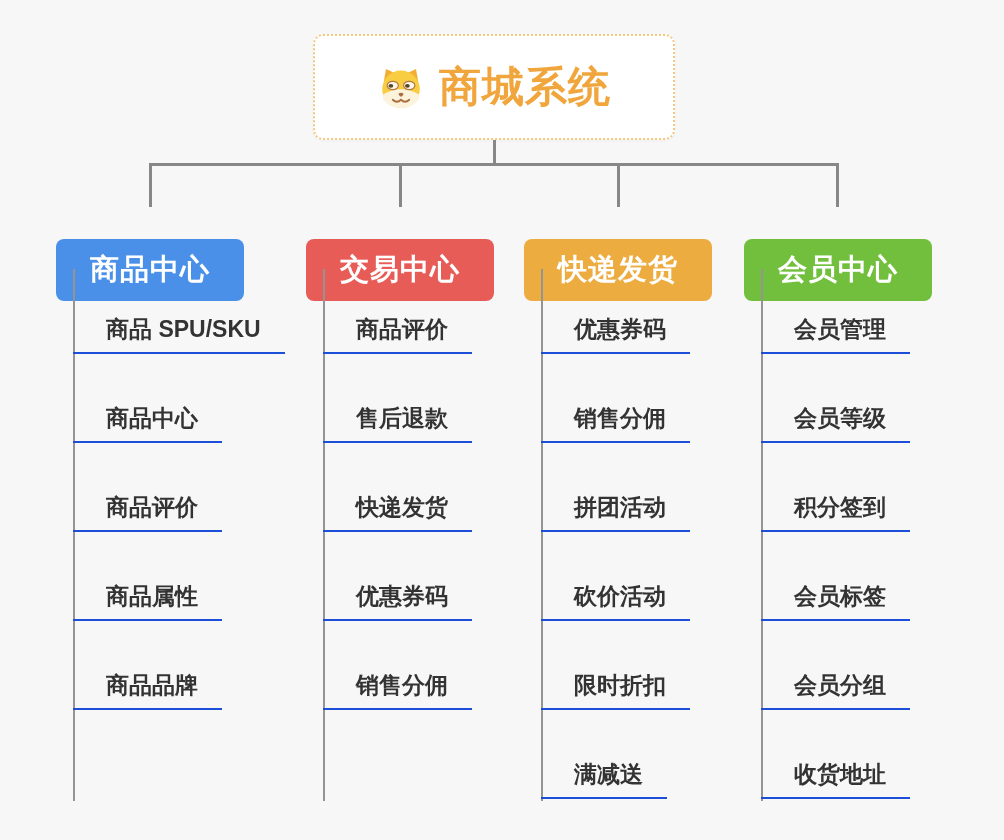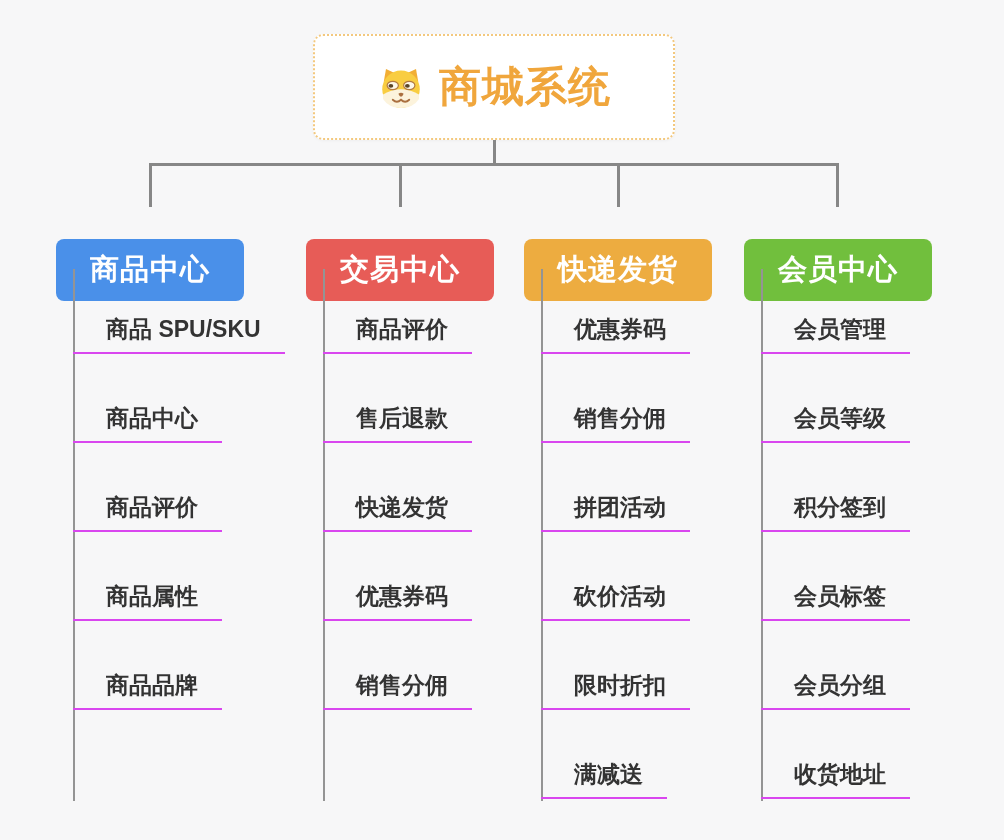--- a/index.html
+++ b/index.html
@@ -52,21 +52,21 @@
   .items{
     position:absolute;left:17px;top:58px;
   }
   .item{
     height:89px;
     display:flex;align-items:flex-end;
   }
   .item-text{
     display:inline-block;
     padding:0 24px 7px 33px;
-    border-bottom:2px solid #d946ef;
+    border-bottom:2px solid #1d4ed8;
     font-size:23px;
     color:#333333;
     white-space:nowrap;
   }
 </style>
 </head>
 <body>
 
 <div class="canvas">
 

